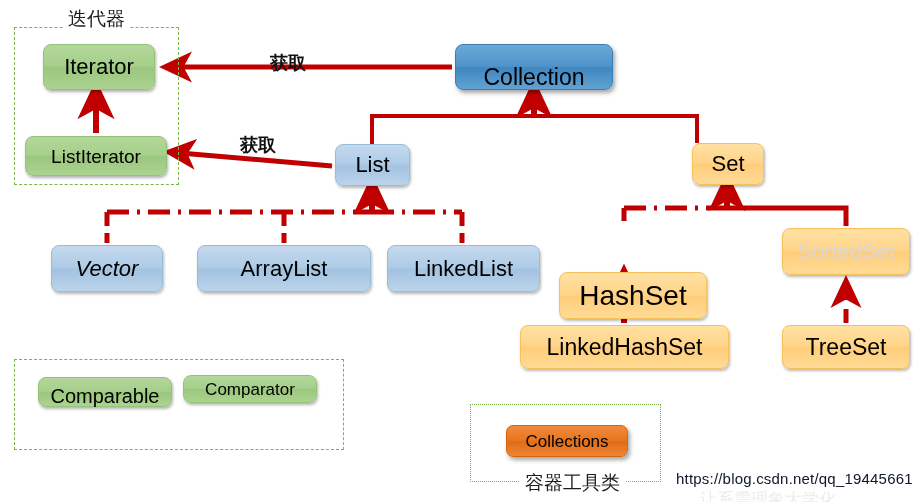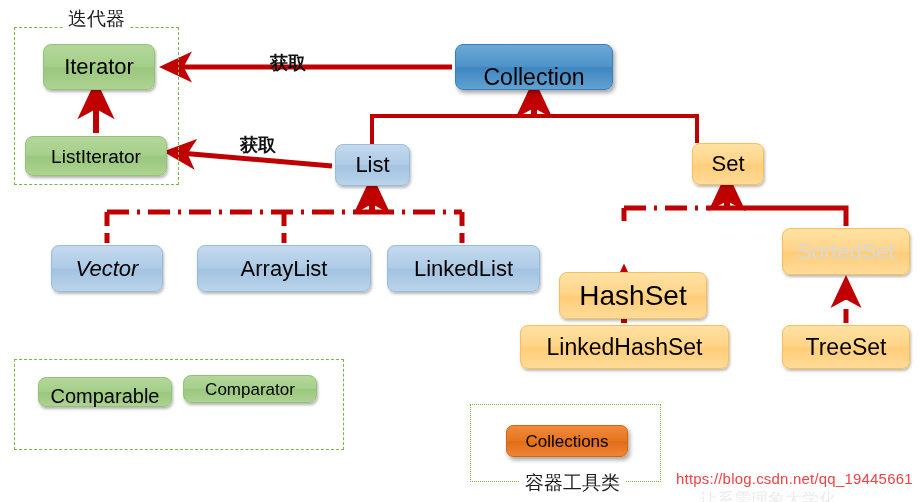--- a/index.html
+++ b/index.html
@@ -91,21 +91,21 @@
     font-size: 18px;
     color: #111111;
     white-space: nowrap;
     z-index: 6;
     font-family: "DejaVu Sans", "Liberation Sans", sans-serif;
     font-weight: bold;
   }
   .watermark {
     position: absolute;
     font-size: 15px;
-    color: #ef4444;
+    color: #0f172a;
     white-space: nowrap;
     z-index: 2;
     letter-spacing: 0.2px;
   }
   .watermark-sub {
     position: absolute;
     font-size: 17px;
     color: #ececec;
     white-space: nowrap;
     z-index: 2;

